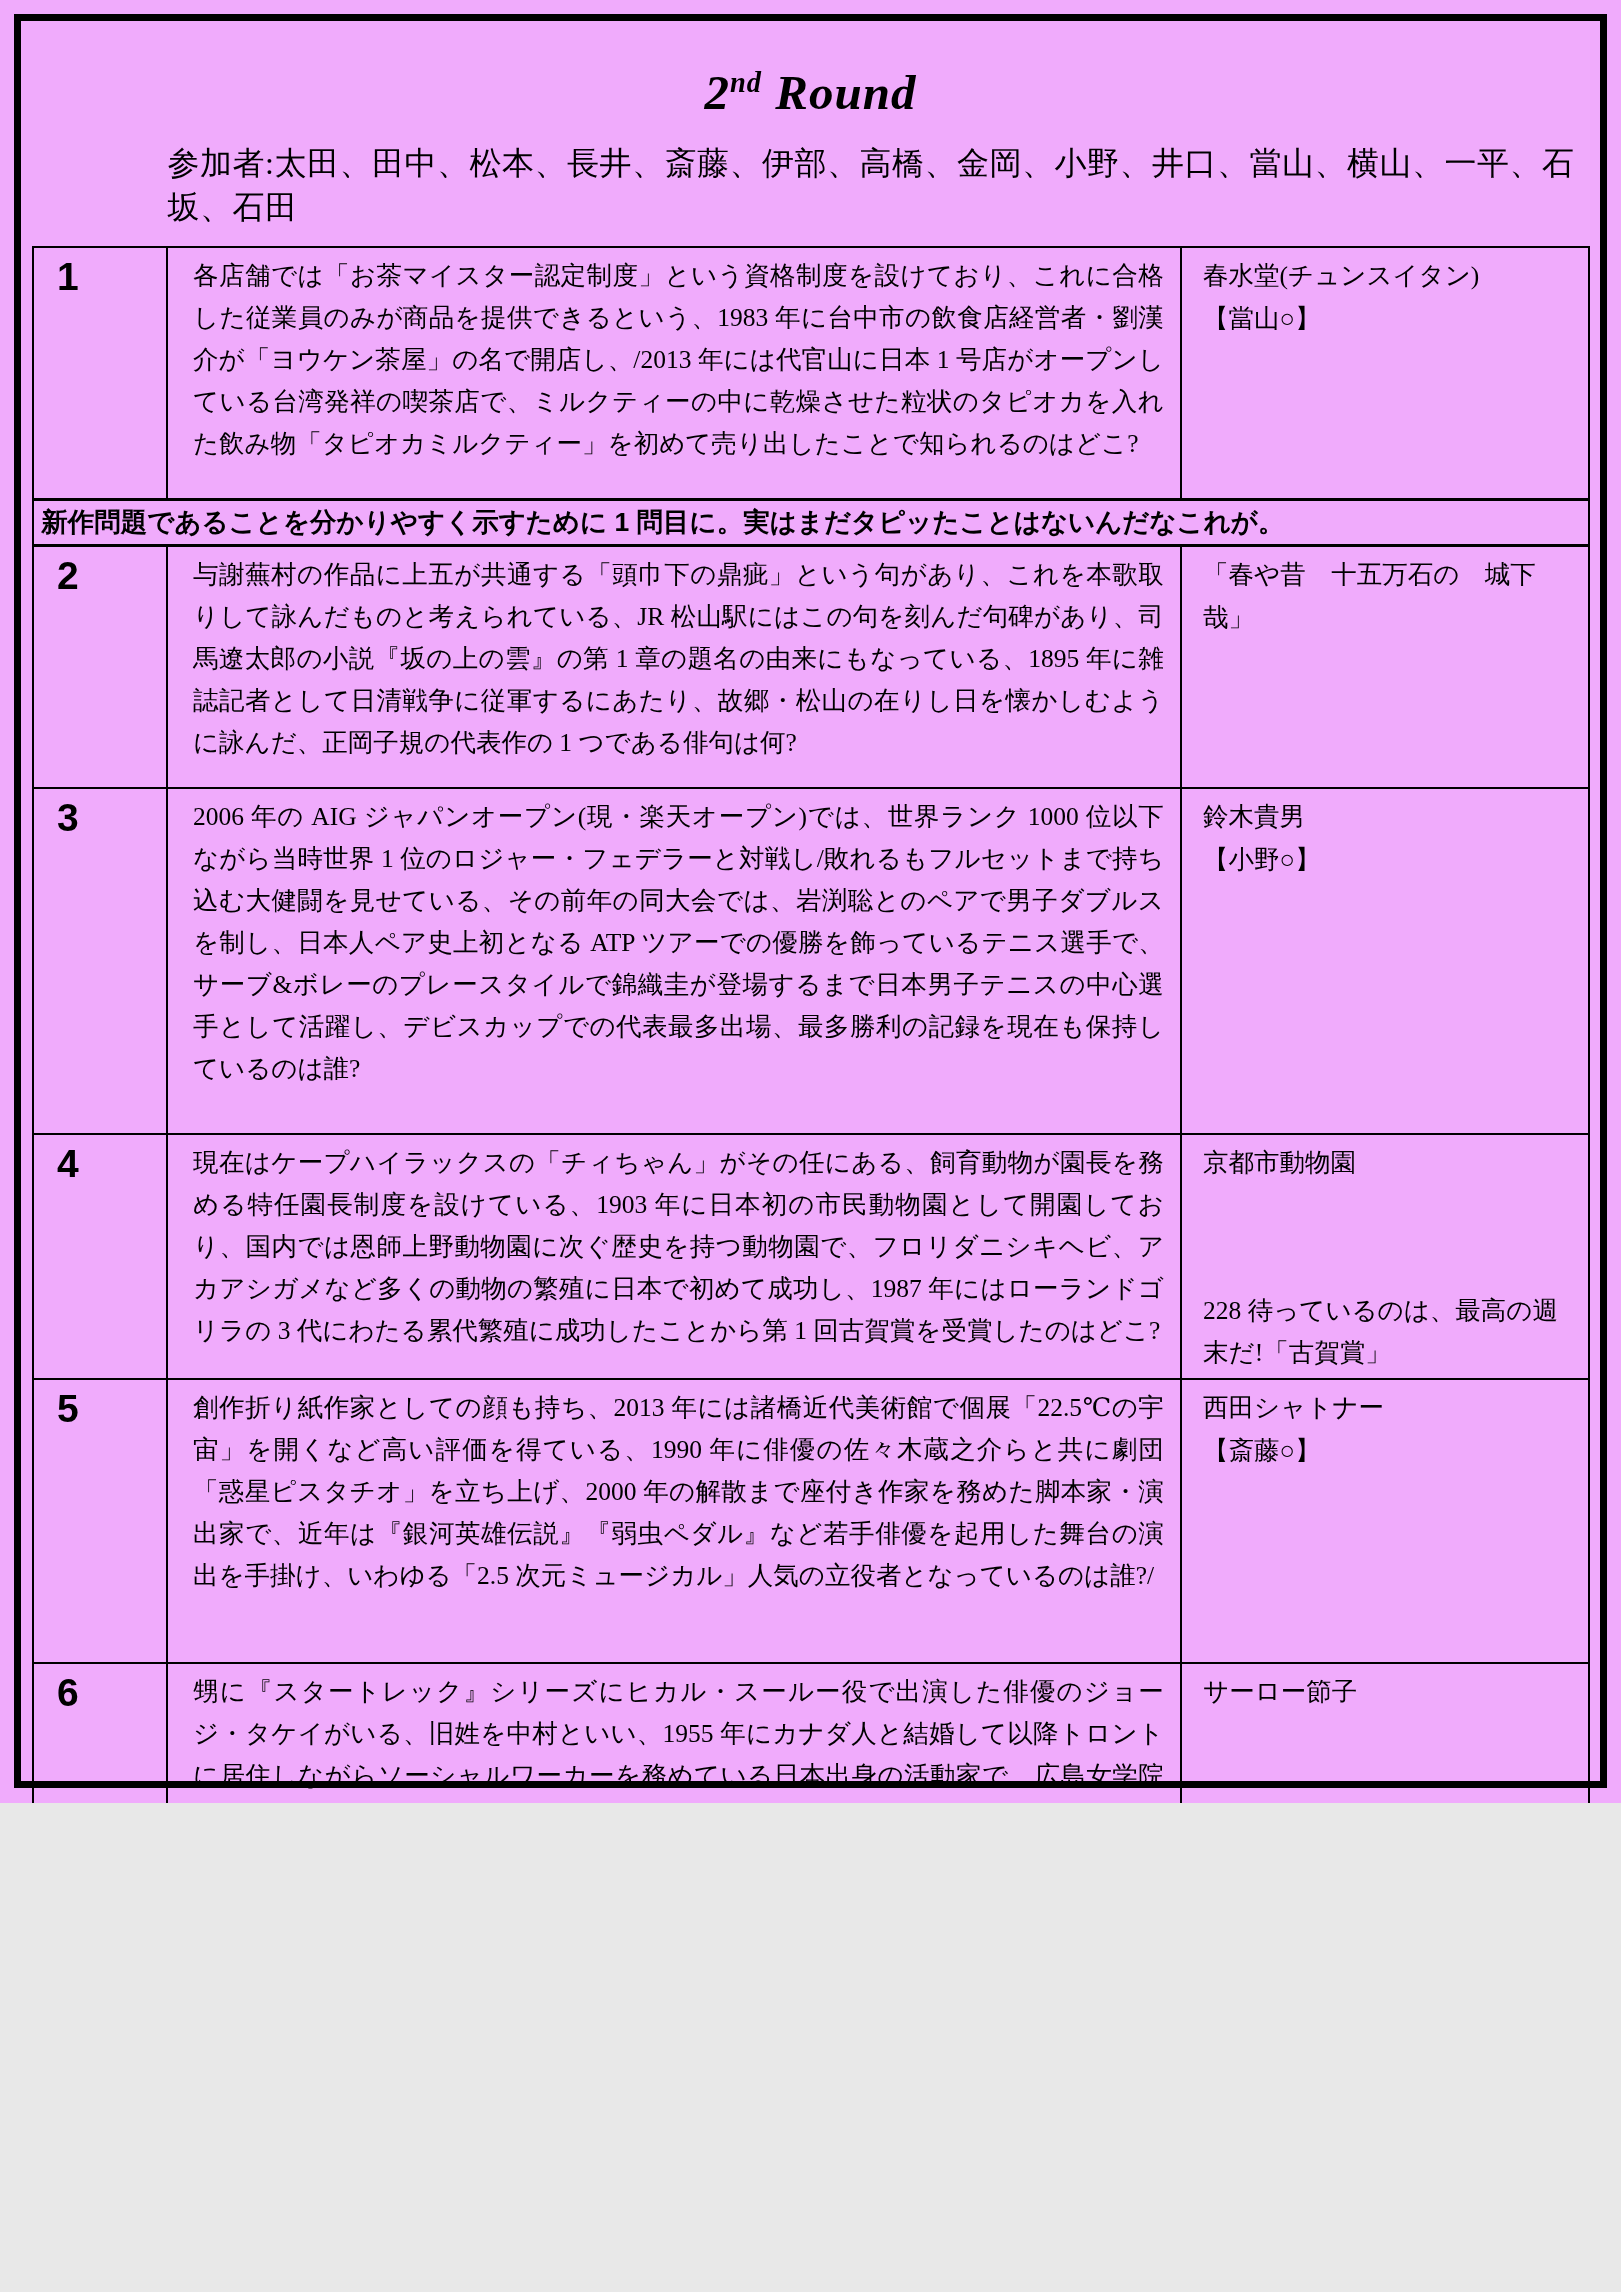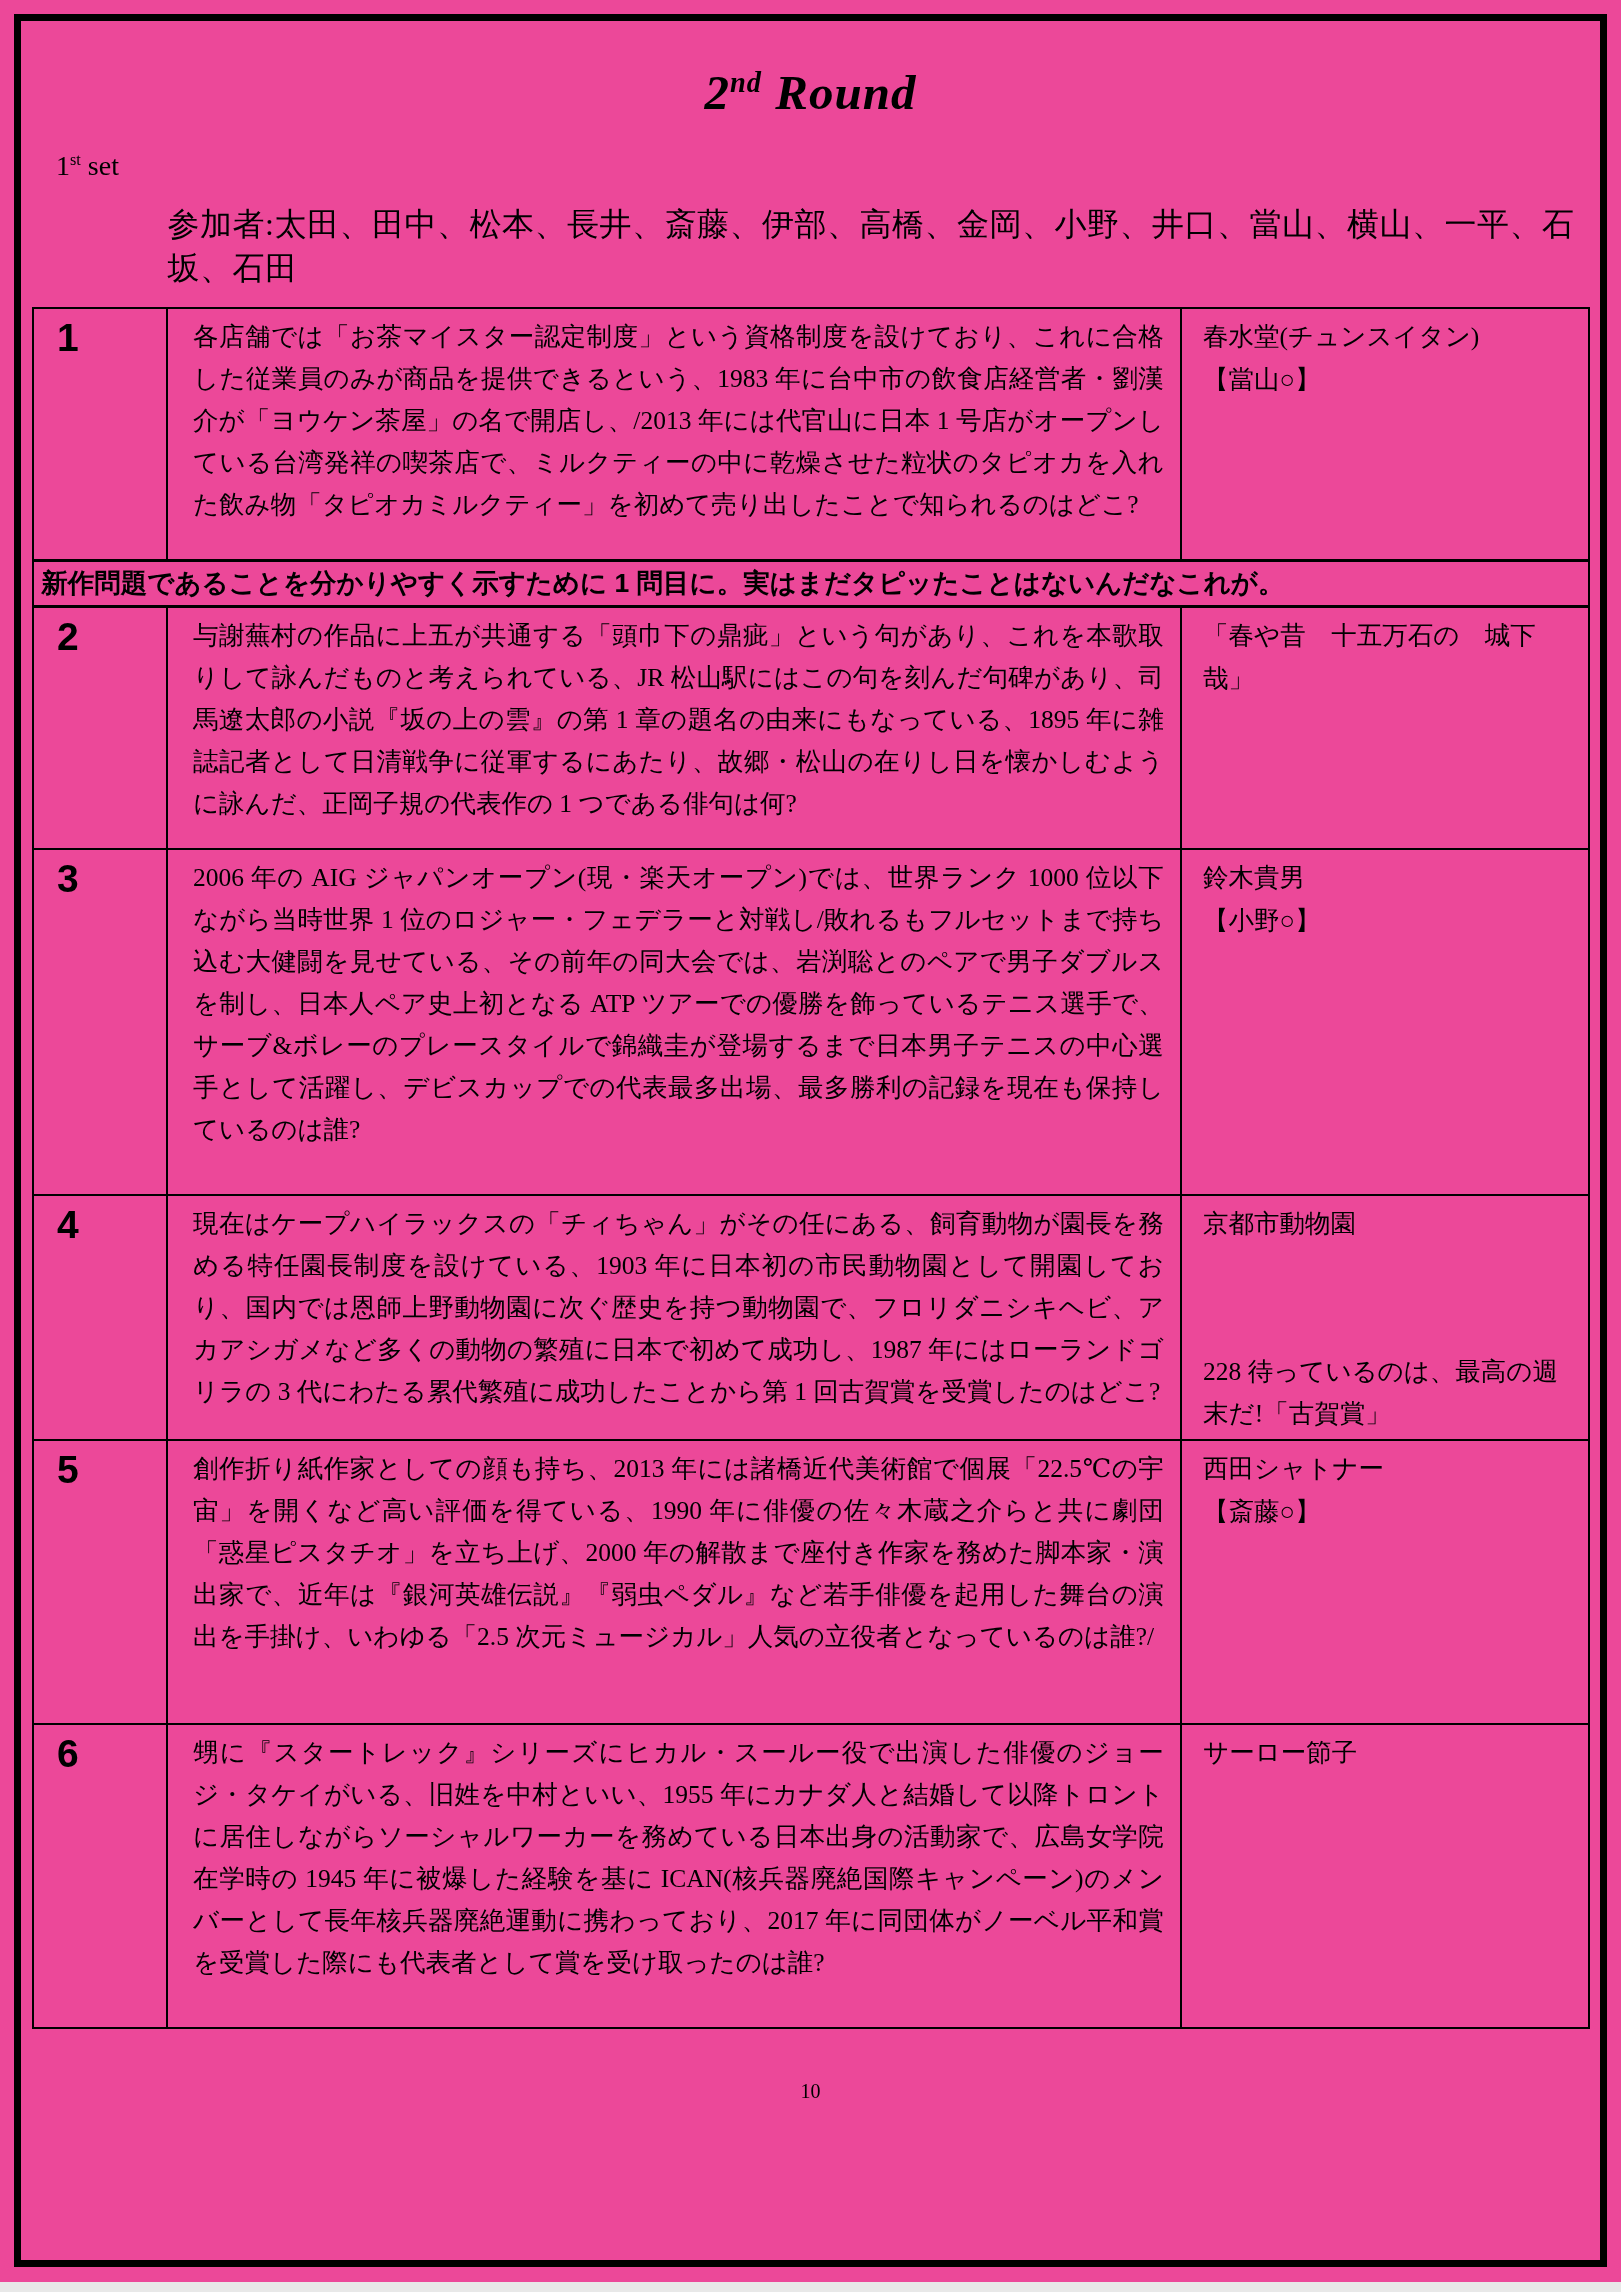--- a/index.html
+++ b/index.html
@@ -1,19 +1,19 @@
 <!DOCTYPE html>
 <html lang="ja"><head>
 <meta charset="utf-8">
 <style>
   html,body { margin:0; padding:0; background:#e8e8e8; }
   .page {
     position:relative;
-    width:1621px; height:2282px;
-    background:#ec4899;
+    width:1621px; height:1803px;
+    background:#f0abfc;
     margin:0 auto;
     font-family:"Liberation Serif","DejaVu Serif",serif;
     color:#000;
     overflow:hidden;
   }
   .frame {
     position:absolute; top:13.7px; left:13.7px; right:13.7px; bottom:14.7px;
     border:7.8px solid #000;
     box-sizing:border-box;
     padding:0 9.8px;
@@ -95,23 +95,20 @@
 </head>
 <body>
 
 <div class="page">
   <div class="frame">
 
     <div class="doc-title">
       <span>2</span><sup>nd</sup><span> Round</span>
     </div>
 
-    <div class="set-label">
-      <span>1</span><sup>st</sup><span> set</span>
-    </div>
 
     <div class="participants">参加者:太田、田中、松本、長井、斎藤、伊部、高橋、金岡、小野、井口、當山、横山、一平、石坂、石田</div>
 
     <table class="quiz">
       <colgroup>
           <col class="c-num">
           <col class="c-q">
           <col class="c-a">
         </colgroup>
       <tbody>

